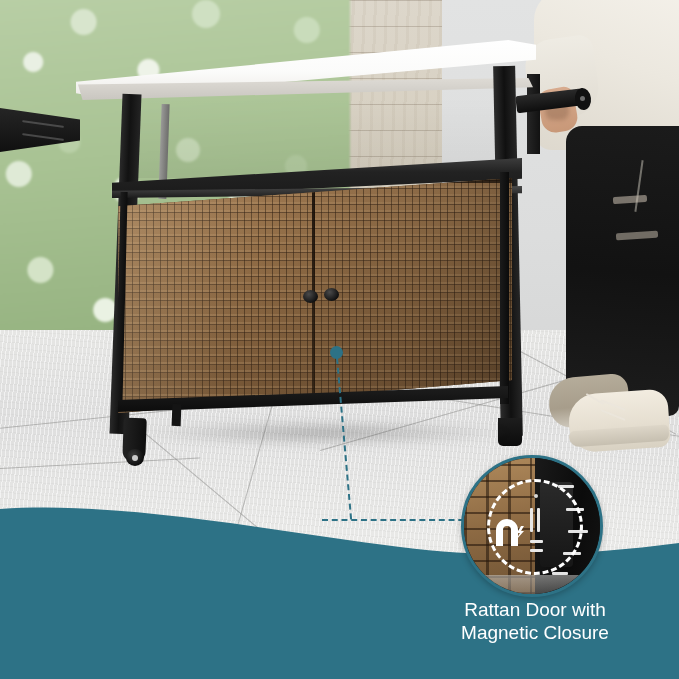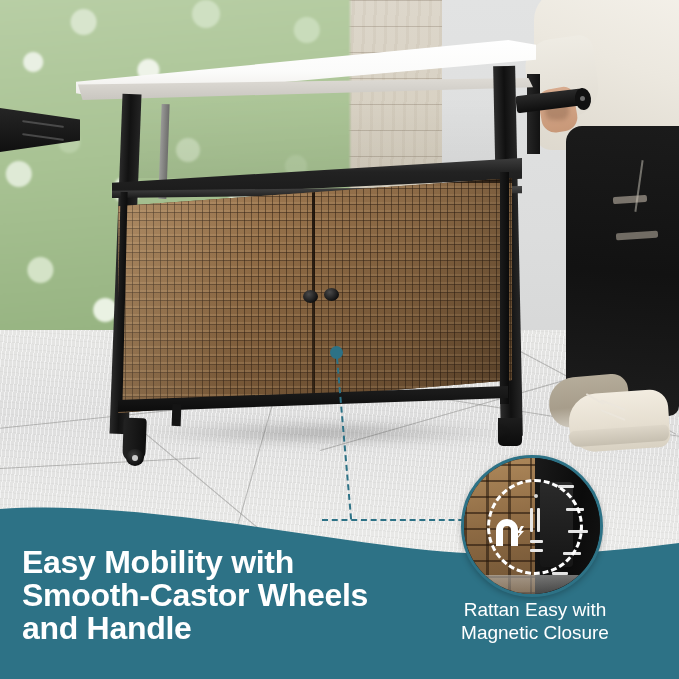--- a/index.html
+++ b/index.html
@@ -535,23 +535,20 @@
     <div class="leader-v"></div>
     <div class="leader-h"></div>
   </div>
 
   <div class="banner">
     <svg class="banner-fill" viewBox="0 0 679 184" preserveAspectRatio="none">
       <path d="M0,14 C120,6 260,34 400,52 C510,66 600,58 679,48 L679,184 L0,184 Z" fill="#2d7286"></path>
     </svg>
   </div>
 
-  <div class="headline">Easy Mobility with
-Smooth-Castor Wheels
-and Handle</div>
 
   <div class="inset">
     <div class="inset-rattan"></div>
     <div class="inset-dark"></div>
     <div class="magnet-strip"></div>
     <div class="inset-ground"></div>
   </div>
   <div class="ms-dot"></div>
   <div class="ms-bar msb1"></div>
   <div class="ms-bar msb2"></div>
@@ -563,16 +560,16 @@
   <div class="tick tk4"></div>
   <div class="tick tk5"></div>
   <div class="dashed-ring"></div>
   <svg class="magnet-icon" viewBox="0 0 34 34">
     <path d="M5,26 L5,15 A11,11 0 0 1 27,15 L27,26 L20,26 L20,15 A4,4 0 0 0 12,15 L12,26 Z" fill="#ffffff"></path>
     <rect x="5" y="26" width="7" height="5" fill="#ffffff"></rect>
     <rect x="20" y="26" width="7" height="5" fill="#ffffff"></rect>
     <path d="M30,11 L26,18 L29,18 L25,25 L33,16 L30,16 L33,11 Z" fill="#ffffff"></path>
   </svg>
 
-  <div class="inset-caption">Rattan Easy with
+  <div class="inset-caption">Rattan Door with
 Magnetic Closure</div>
 
 </div>
 
 </body></html>

